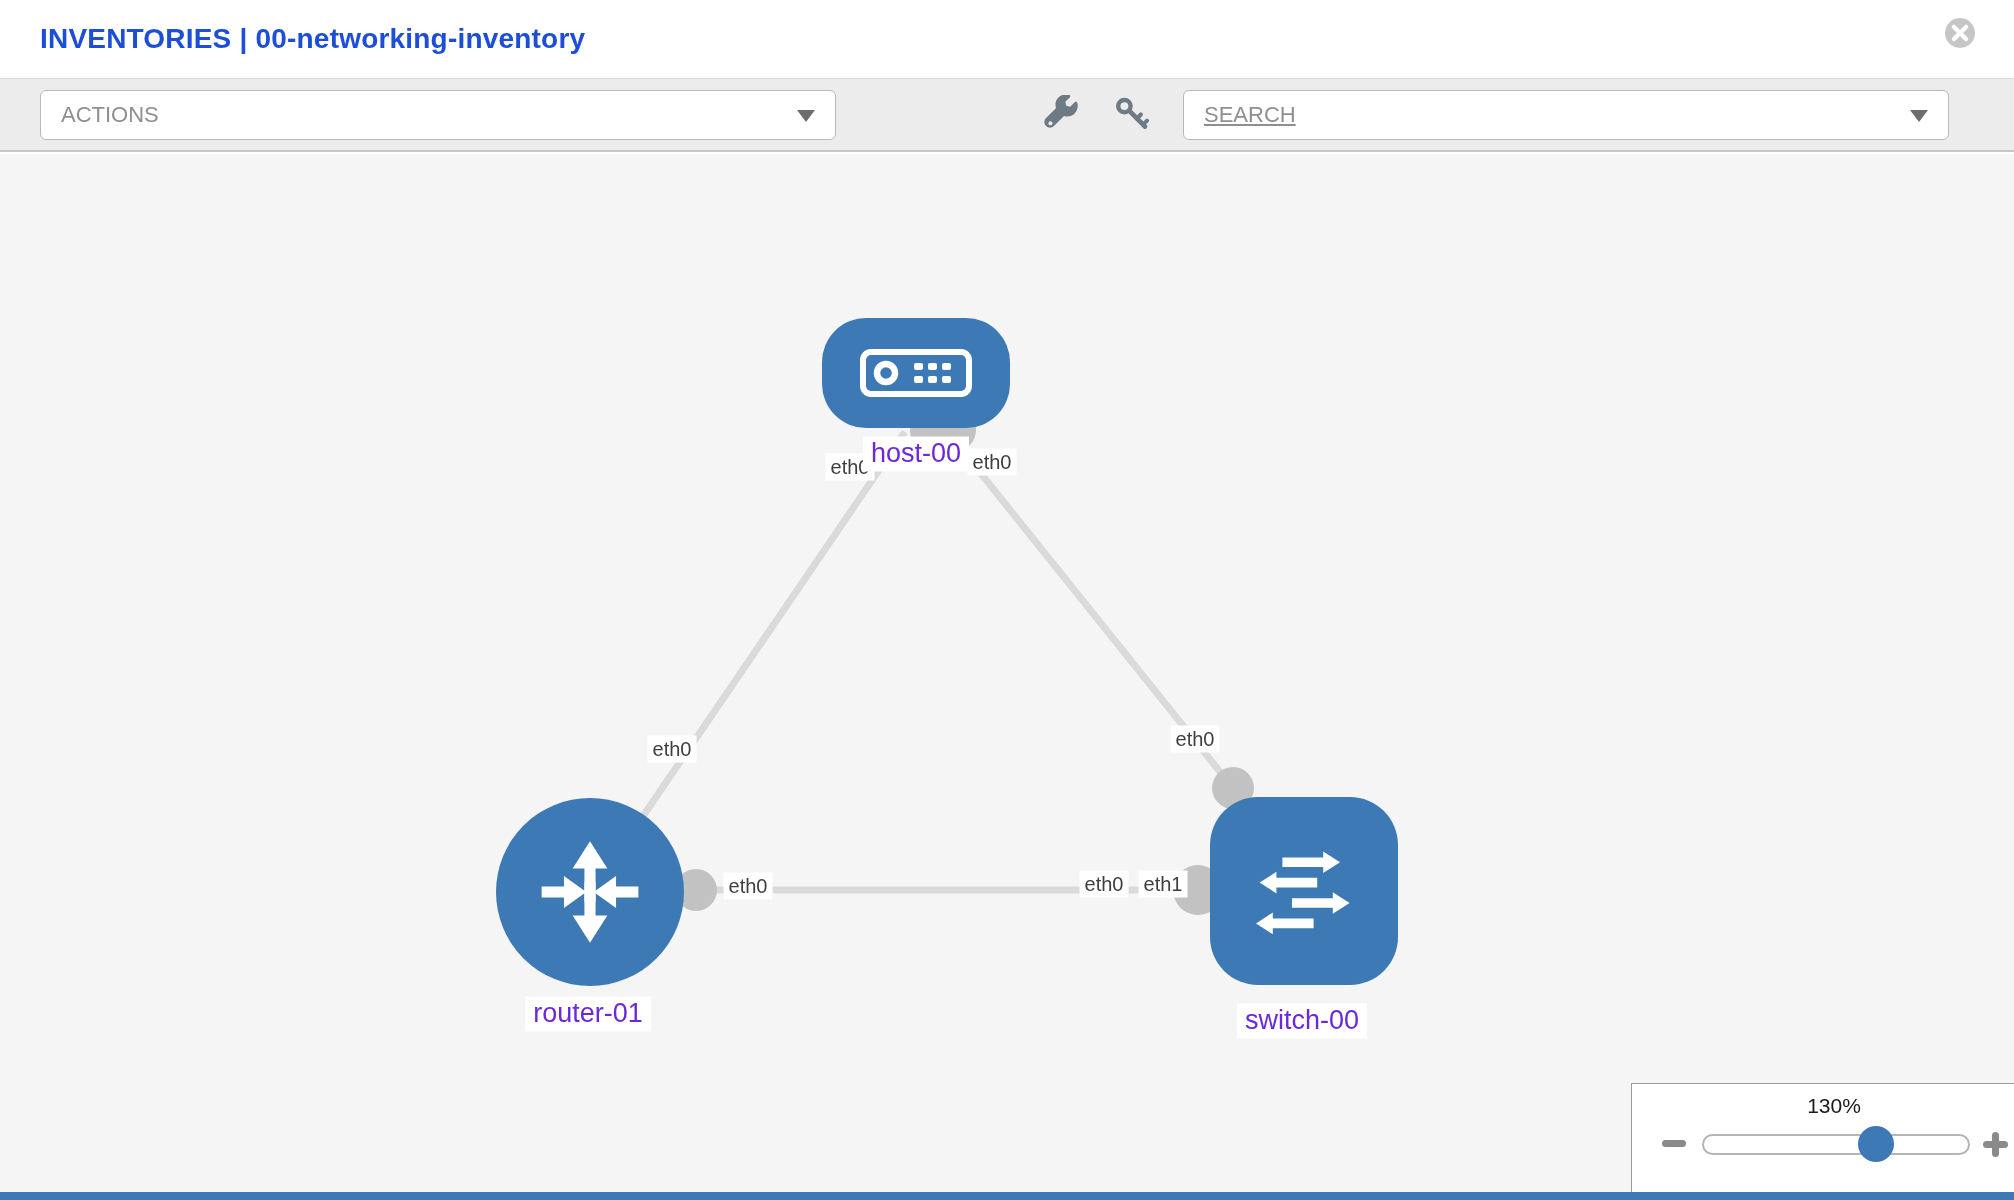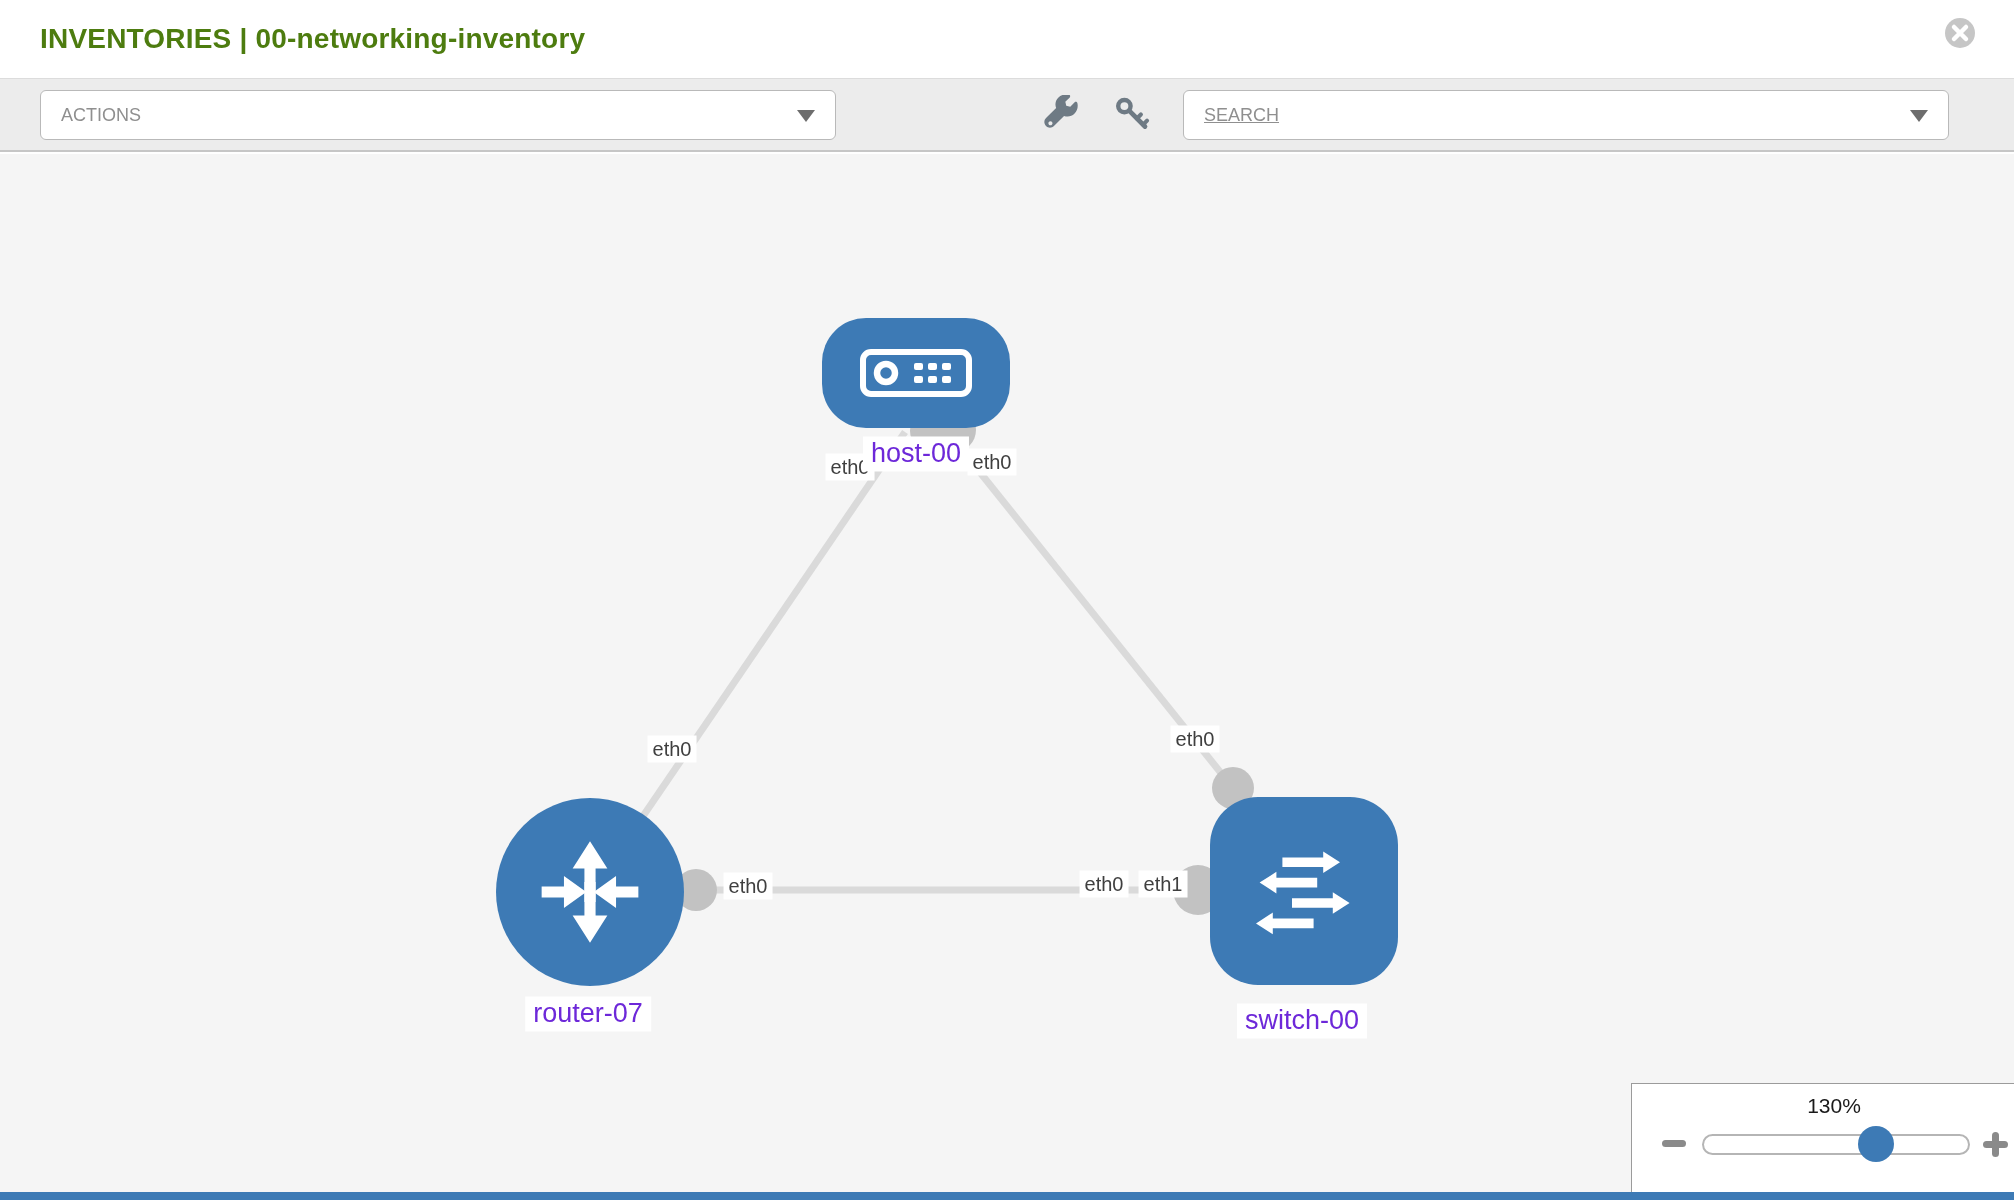--- a/index.html
+++ b/index.html
@@ -2,30 +2,30 @@
 <html><head>
 <meta charset="utf-8">
 <style>
   html,body{margin:0;padding:0;}
   body{font-family:"Liberation Sans",sans-serif;}
   .page{position:relative;width:2014px;height:1200px;background:#ffffff;overflow:hidden;}
 
   
   .hdr{position:absolute;left:0;top:0;width:2014px;height:78px;background:#ffffff;}
   .hdr-title{position:absolute;left:40px;top:0;height:78px;line-height:78px;
-    font-size:28px;font-weight:bold;color:#4d7c0f;letter-spacing:.2px;}
+    font-size:28px;font-weight:bold;color:#1d4ed8;letter-spacing:.2px;}
   .close-btn{position:absolute;left:1943px;top:16px;width:34px;height:34px;border:none;
     background:transparent;padding:0;cursor:pointer;}
 
   
   .tbar{position:absolute;left:0;top:78px;width:2014px;height:74px;background:#ececec;
     border-top:1px solid #dcdcdc;border-bottom:2px solid #c6c6c6;box-sizing:border-box;}
   .select{position:absolute;top:11px;height:50px;background:#fff;border:1px solid #b9b9b9;
     border-radius:6px;box-sizing:border-box;display:flex;align-items:center;
-    padding:12px 20px;font-size:18px;color:#8f8f8f;cursor:pointer;}
+    padding:12px 20px;font-size:22px;color:#8f8f8f;cursor:pointer;}
   .select .caret{position:absolute;right:20px;top:19px;width:0;height:0;
     border-left:9px solid transparent;border-right:9px solid transparent;
     border-top:12px solid #6d6d6d;}
   .sel-actions{left:40px;width:796px;}
   .sel-search{left:1183px;width:766px;text-decoration:underline;}
   .icon-btn{position:absolute;top:92px;width:44px;height:44px;border:none;background:transparent;
     padding:0;cursor:pointer;display:flex;align-items:center;justify-content:center;}
   .btn-wrench{left:1040px;}
   .btn-key{left:1110px;}
 
@@ -148,21 +148,21 @@
     </div>
 
     <span class="chip" style="left:850px;top:313px;">eth0</span>
     <span class="chip name" style="left:916px;top:300px;">host-00</span>
     <span class="chip" style="left:992px;top:308px;">eth0</span>
     <span class="chip" style="left:672px;top:595px;">eth0</span>
     <span class="chip" style="left:1195px;top:585px;">eth0</span>
     <span class="chip" style="left:748px;top:732px;">eth0</span>
     <span class="chip" style="left:1104px;top:730px;">eth0</span>
     <span class="chip" style="left:1163px;top:730px;">eth1</span>
-    <span class="chip name" style="left:588px;top:860px;">router-07</span>
+    <span class="chip name" style="left:588px;top:860px;">router-01</span>
     <span class="chip name" style="left:1302px;top:859px;margin-top:8px;">switch-00</span>
   </div>
 
   <div class="zoom-panel">
     <div class="zoom-level">130%</div>
     <button class="zoom-out">
       <span class="bar bar-h"></span>
     </button>
     <div class="zoom-track"></div>
     <div class="zoom-knob"></div>

